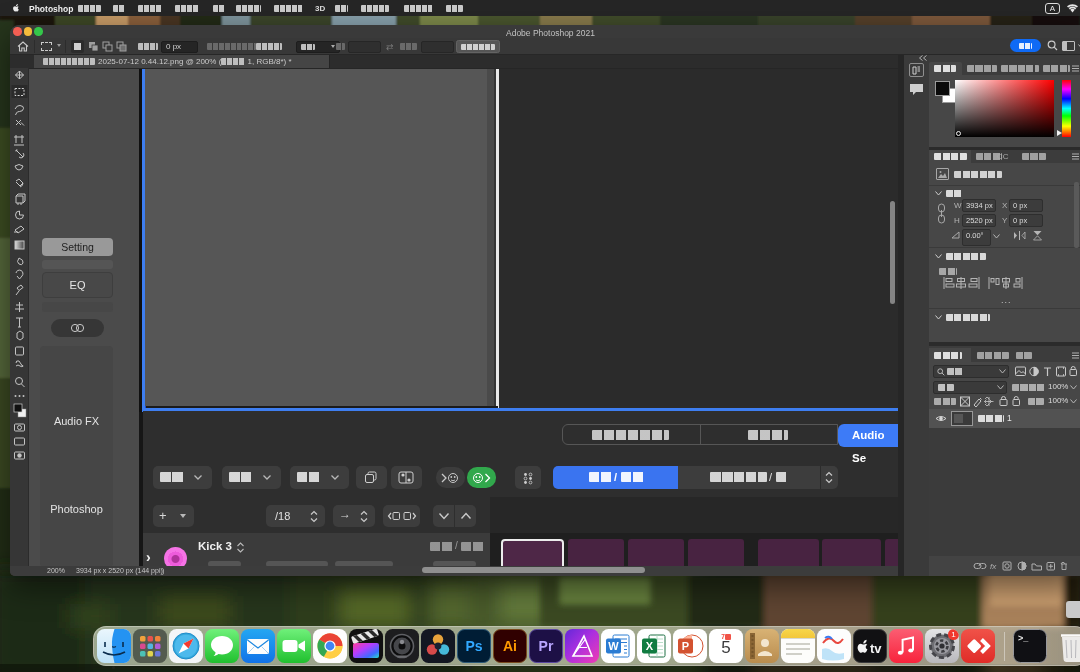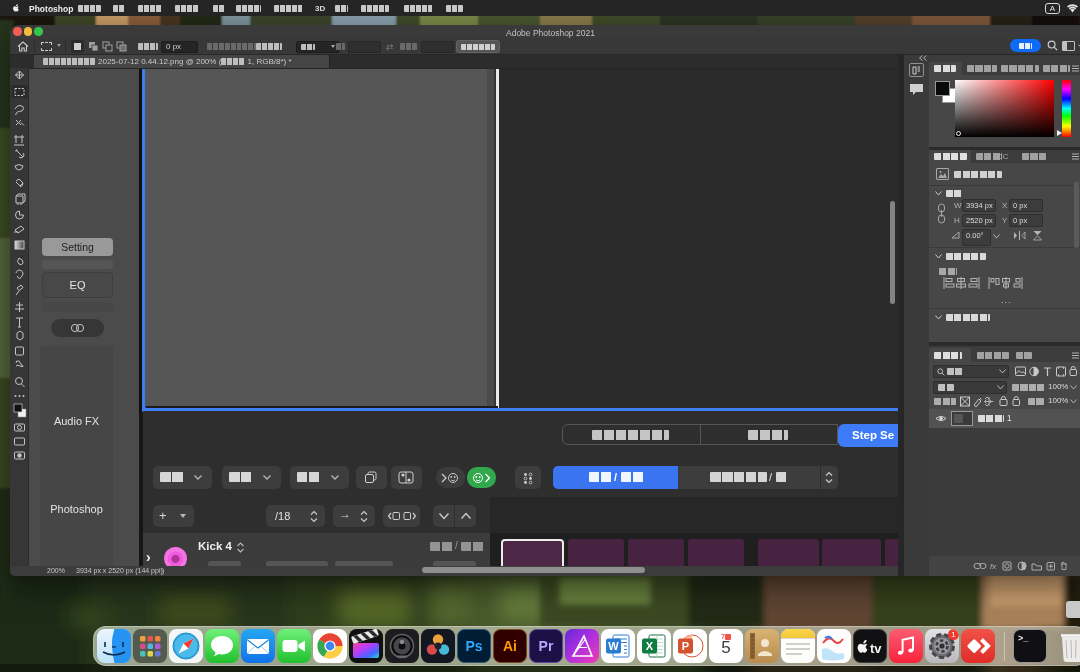--- a/index.html
+++ b/index.html
@@ -277,21 +277,21 @@
       <div class="abs" style="left:114px;top:339px;width:755px;height:3px;background:#3e7ef0;"></div>
 
       <div class="abs" style="left:861px;top:132px;width:5px;height:103px;background:#848484;border-radius:3px;"></div>
 
       <div class="abs" id="logic" style="left:114px;top:342px;width:755px;height:156px;background:#2e2e2e;overflow:hidden;">
 
         <div class="abs" style="left:419px;top:13px;width:276px;height:21px;border:1px solid #565656;border-radius:6px 0 0 6px;"></div>
         <div class="abs" style="left:557px;top:13px;width:1px;height:21px;background:#565656;"></div>
         <span class="j3 abs" style="left:449px;top:19px;width:77px;height:10px;color:#d0d0d0"></span>
         <span class="j3 abs" style="left:605px;top:19px;width:40px;height:10px;color:#d0d0d0"></span>
-        <div class="abs" style="left:695px;top:13px;width:60px;height:23px;background:#3d7bf7;border-radius:6px 0 0 6px;color:#ffffff;font-size:11.5px;font-weight:bold;line-height:23px;text-align:left;padding-left:14px;">Step Se</div>
+        <div class="abs" style="left:695px;top:13px;width:60px;height:23px;background:#3d7bf7;border-radius:6px 0 0 6px;color:#ffffff;font-size:11.5px;font-weight:bold;line-height:23px;text-align:left;padding-left:14px;">Audio Se</div>
 
         <div class="abs" style="left:10px;top:55px;width:59px;height:23px;background:#3d3d3d;border-radius:5px;"></div>
         <span class="j3 abs" style="left:17px;top:61px;width:24px;height:10px;color:#e2e2e2"></span>
         <svg class="abs" style="left:50px;top:63px" width="10" height="7" viewBox="0 0 10 7">
             <path d="M1.5 1.5 L5 5 L8.5 1.5" stroke="#b8b8b8" fill="none" stroke-width="1.3"></path>
           </svg>
         <div class="abs" style="left:79px;top:55px;width:59px;height:23px;background:#3d3d3d;border-radius:5px;"></div>
         <span class="j3 abs" style="left:86px;top:61px;width:24px;height:10px;color:#e2e2e2"></span>
         <svg class="abs" style="left:119px;top:63px" width="10" height="7" viewBox="0 0 10 7">
             <path d="M1.5 1.5 L5 5 L8.5 1.5" stroke="#b8b8b8" fill="none" stroke-width="1.3"></path>
@@ -380,21 +380,21 @@
         <svg class="abs" style="left:295px;top:101px" width="12" height="8" viewBox="0 0 12 8">
             <path d="M1.5 1.5 L6 6.5 L10.5 1.5" stroke="#c9c9c9" fill="none" stroke-width="1.4"></path>
           </svg>
         <svg class="abs" style="left:317px;top:101px" width="12" height="8" viewBox="0 0 12 8">
             <path d="M1.5 6.5 L6 1.5 L10.5 6.5" stroke="#c9c9c9" fill="none" stroke-width="1.4"></path>
           </svg>
 
         <div class="abs" style="left:0;top:122px;width:354px;height:34px;background:#3b3b3b;"></div>
         <div class="abs" style="left:3px;top:138px;color:#f0f0f0;font-size:14px;font-weight:bold;">›</div>
         <div class="abs" style="left:21px;top:136px;width:23px;height:23px;border-radius:50%;background:radial-gradient(circle at 50% 52%, #b0339c 0 3.5px, #ee5cdc 4.5px 7.5px, #f673e6 7.5px 11.5px);"></div>
-        <div class="abs" style="left:55px;top:129px;color:#f0f0f0;font-size:11.5px;font-weight:bold;">Kick 4</div>
+        <div class="abs" style="left:55px;top:129px;color:#f0f0f0;font-size:11.5px;font-weight:bold;">Kick 3</div>
         <svg class="abs" style="left:93px;top:131px" width="9" height="11" viewBox="0 0 9 11">
             <path d="M1.5 4 L4.5 1 L7.5 4 M1.5 7 L4.5 10 L7.5 7" stroke="#b9b9b9" fill="none" stroke-width="1.1"></path>
           </svg>
         <span class="j3 abs" style="left:287px;top:131px;width:24px;height:9px;color:#9a9a9a"></span>
         <div class="abs" style="left:312px;top:129px;color:#9a9a9a;font-size:10px;">/</div>
         <span class="j3 abs" style="left:318px;top:131px;width:24px;height:9px;color:#9a9a9a"></span>
         <div class="abs" style="left:65px;top:150px;width:33px;height:6px;background:#555555;border-radius:3px;"></div>
         <div class="abs" style="left:123px;top:150px;width:62px;height:6px;background:#555555;border-radius:3px;"></div>
         <div class="abs" style="left:192px;top:150px;width:58px;height:6px;background:#555555;border-radius:3px;"></div>
         <div class="abs" style="left:290px;top:150px;width:43px;height:6px;background:#555555;border-radius:3px;"></div>

